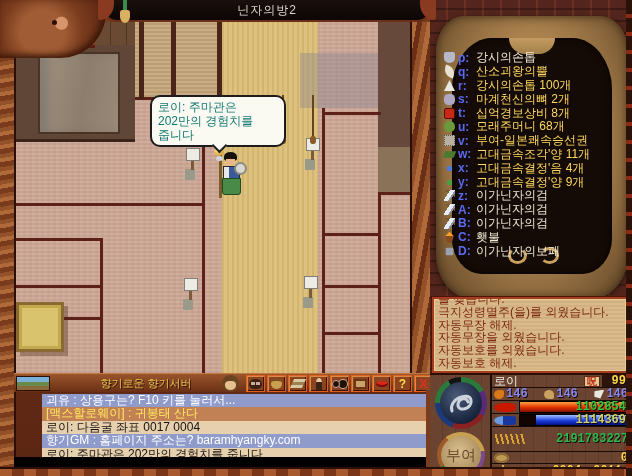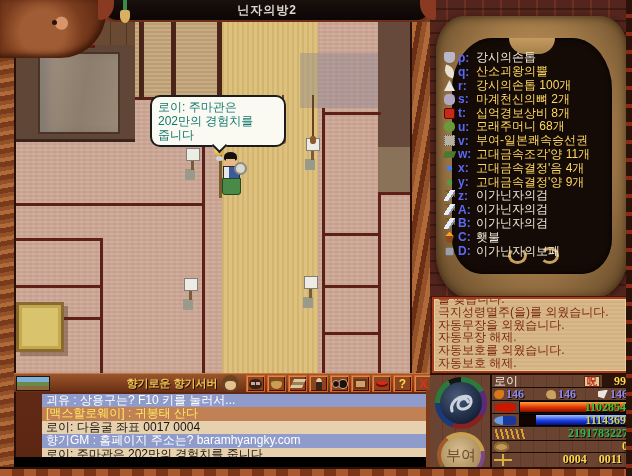--- a/index.html
+++ b/index.html
@@ -22,21 +22,21 @@
     background:radial-gradient(circle at 58% 40%,#d8946a 0 6px,transparent 7px),
       radial-gradient(circle at 40% 55%,#a05c34 0 22px,#7a3c1e 40px,#56230f 100%);
     box-shadow:inset -3px -3px 6px #3a1708;}
   .corner-dragon::after{content:"";position:absolute;left:52px;top:20px;width:5px;height:5px;border-radius:50%;background:#2a1006;}
   .banner{position:absolute;left:104px;top:0;width:326px;height:22px;z-index:6;
     background:linear-gradient(#1a100c,#0c0604);border:2px solid #6a2f16;border-top:none;
     border-radius:0 0 12px 12px;box-sizing:border-box;text-align:center;}
   .banner::before,.banner::after{content:"";position:absolute;top:0;width:16px;height:20px;background:#8a3a20;}
   .banner::before{left:-8px;border-radius:0 0 100% 20%;}
   .banner::after{right:-8px;border-radius:0 0 20% 100%;}
-  .banner span{color:#ddd8cc;font-size:12px;line-height:18px;letter-spacing:1px;font-weight:bold;}
+  .banner span{color:#ddd8cc;font-size:12px;line-height:18px;letter-spacing:1px;}
   .hang-broom{position:absolute;left:120px;top:0;width:10px;height:24px;z-index:7;}
   .hang-broom::before{content:"";position:absolute;left:3px;top:0;width:4px;height:12px;background:#3a8a4a;}
   .hang-broom::after{content:"";position:absolute;left:0;top:10px;width:10px;height:13px;background:#d8b060;border-radius:20% 20% 50% 50%;}
   
   .map{position:absolute;left:14px;top:22px;width:396px;height:351px;overflow:hidden;
     background:#cda896;
     background-image:repeating-linear-gradient(0deg,rgba(90,40,30,.07) 0 2px,transparent 2px 4px),
       repeating-linear-gradient(90deg,rgba(255,255,255,.06) 0 3px,transparent 3px 6px);}
   .corridor{position:absolute;left:208px;top:0;width:96px;height:351px;background:#ddc17c;
     background-image:repeating-linear-gradient(90deg,rgba(120,90,30,.12) 0 2px,transparent 2px 5px);}
@@ -77,22 +77,22 @@
   .bubble{position:absolute;left:136px;top:73px;width:136px;z-index:3;background:#fbfaf2;
     border:2px solid #1c1c1c;border-radius:10px;padding:3px 6px;box-sizing:border-box;}
   .bubble::after{content:"";position:absolute;left:62px;bottom:-6px;width:9px;height:9px;background:#fbfaf2;
     border-right:2px solid #1c1c1c;border-bottom:2px solid #1c1c1c;transform:rotate(45deg);}
   .bubble div{font-size:12px;line-height:14px;color:#0f766e;white-space:nowrap;}
   
   .toolbar{position:absolute;left:14px;top:373px;width:416px;height:19px;
     background:linear-gradient(#9a562c,#6a2f14);border-top:1px solid #c07a42;box-sizing:border-box;}
   .minimap-btn{position:absolute;left:2px;top:2px;width:34px;height:15px;border:1px solid #2a1006;
     background:linear-gradient(#7ab0d8 0 40%,#6a8a4a 40% 70%,#8a6a3a 70%);}
-  .server-title{position:absolute;left:98px;top:2px;width:120px;text-align:center;
-    font-size:11px;font-weight:bold;color:#e8c050;text-shadow:1px 1px 0 #2a1006;white-space:nowrap;}
+  .server-title{position:absolute;left:72px;top:2px;width:120px;text-align:center;
+    font-size:11px;font-weight:normal;color:#e8c050;text-shadow:1px 1px 0 #2a1006;white-space:nowrap;}
   .face-icon{position:absolute;left:208px;top:1px;width:17px;height:17px;border-radius:50%;background:#6a4420;}
   .face-icon::after{content:"";position:absolute;left:3px;top:6px;width:11px;height:9px;border-radius:40% 40% 50% 50%;background:#e8c090;}
   .tb-buttons{position:absolute;left:232px;top:1px;display:flex;gap:2px;}
   .tb-btn{width:19px;height:17px;background:#8a4420;border:1px solid #e06020;
     box-shadow:inset 1px 1px 0 #d88a48,inset -1px -1px 0 #3a1408;
     display:flex;align-items:center;justify-content:center;padding:0;cursor:pointer;box-sizing:border-box;
     font-family:"Liberation Sans",sans-serif;font-size:12px;font-weight:bold;line-height:1;}
   .ti-monster{width:13px;height:10px;border-radius:50% 50% 40% 40%;
     background:radial-gradient(circle at 30% 45%,#caa89a 0 2px,transparent 2px),radial-gradient(circle at 70% 45%,#caa89a 0 2px,transparent 2px),#3a2014;}
   .ti-money-bag{width:11px;height:10px;background:#c8a050;border-radius:40% 40% 50% 50%;border-top:2px solid #7a5020;box-sizing:border-box;}
@@ -162,21 +162,21 @@
   .emblem-inner{position:absolute;left:5px;top:5px;width:42px;height:42px;border-radius:50%;
     background:radial-gradient(circle at 40% 35%,#4a5a7a,#18243c 70%,#0c1220);}
   .emblem-inner svg{position:absolute;left:1px;top:1px;}
   .buyeo-btn{position:absolute;left:7px;top:57px;width:48px;height:46px;border-radius:50%;cursor:pointer;padding:0;border:none;
     background:conic-gradient(#c8a050 0 80deg,#7a4a8a 80deg 160deg,#3a7a3a 160deg 240deg,#a05a28 240deg 320deg,#c8a050 320deg);}
   .buyeo-inner{position:absolute;left:4px;top:4px;width:40px;height:38px;border-radius:50%;
     background:radial-gradient(circle at 45% 40%,#d8c090,#a88858 80%);
     display:flex;align-items:center;justify-content:center;font-size:15px;color:#6a4828;}
   .rows{position:absolute;left:60px;top:0;width:140px;height:92px;border-left:2px solid #190c05;box-sizing:border-box;}
   .prow{display:flex;align-items:center;border-bottom:1px solid #190c05;padding:0 2px;box-sizing:border-box;position:relative;}
-  .num{font-family:Liberation Serif, serif;font-weight:bold;font-size:12px;text-shadow:1px 1px 0 #120a04;}
+  .num{font-family:Liberation Mono, monospace;font-weight:bold;font-size:12px;text-shadow:1px 1px 0 #120a04;}
   .name-row{height:13px;}
   .char-name{color:#f4f0e6;font-size:12px;flex:1;line-height:12px;}
   .curse-btn{width:16px;height:11px;background:#e0c898;border:1px solid #5a2a10;color:#c03018;
     font-size:10px;line-height:10px;font-weight:bold;padding:0;margin-right:2px;cursor:pointer;}
   .level-box{width:26px;height:12px;background:#2c140a;color:#ffd84a;text-align:right;padding-right:2px;box-sizing:border-box;line-height:12px;}
   .stats-row{height:13px;justify-content:space-between;}
   .stat-cell{display:flex;align-items:center;gap:2px;}
   .stat-cell .num{color:#8888f0;}
   .ic-fist{width:10px;height:9px;background:#d87818;border-radius:50% 20% 50% 50%;}
   .ic-paw{width:10px;height:9px;background:#c8a060;border-radius:50% 50% 20% 50%;}
@@ -184,21 +184,21 @@
   .bar-row{height:13px;}
   .ic-lizard{width:22px;height:9px;flex:none;background:#c81800;border-radius:60% 40% 40% 60%;}
   .ic-spoon{width:22px;height:9px;flex:none;background:linear-gradient(90deg,#6a9ae0 0 9px,transparent 9px),linear-gradient(#1838a0 3px,#1838a0 3px);background-repeat:no-repeat;border-radius:50% 20% 20% 50%;background-color:#2a50c0;}
   .bar{position:relative;flex:1;height:10px;margin-left:3px;background:#120400;border:1px solid #000;}
   .bar-fill{position:absolute;top:0;height:100%;}
   .hp-fill{left:0;width:100%;background:linear-gradient(180deg,#ffa040,#e03000 55%,#801000);}
   .mp-fill{left:15%;width:85%;background:linear-gradient(180deg,#a0c0ff,#2040e0 55%,#001080);}
   .bar-num{position:absolute;right:1px;top:-2px;}
   .hp-num{color:#2cc840;}
   .mp-num{color:#cdd06a;}
-  .exp-row{height:14px;}
+  .exp-row{height:25px;}
   .ic-script{width:32px;height:10px;flex:none;background:repeating-linear-gradient(75deg,transparent 0 3px,#d8a030 3px 5px);}
   .exp-num{flex:1;text-align:right;color:#2cb84c;}
   .money-row{height:12px;}
   .ic-snail{width:15px;height:10px;flex:none;background:#c09858;border-radius:50%;box-shadow:inset 0 0 0 2px #8a6830;}
   .money-num{flex:1;text-align:right;color:#ffd84a;}
   .coords-row{height:13px;border-bottom:none;}
   .ic-compass{position:relative;width:18px;height:12px;flex:none;}
   .ic-compass::before{content:"";position:absolute;left:0;top:5px;width:18px;height:2px;background:#d8b040;}
   .ic-compass::after{content:"";position:absolute;left:8px;top:0;width:2px;height:12px;background:#d8b040;}
   .coords-vals{flex:1;display:flex;justify-content:flex-end;gap:12px;padding-right:6px;}
@@ -398,22 +398,22 @@
     <span class="inv-icon ii-treasure"></span>
     <span class="inv-slot">D:</span>
     <span class="inv-name c-white">이가닌자의보패</span>
   </li>
       </ul>
 
     <div class="msg-log">
       <div class="msg-lines">
           <div class="msg-line">를 찢습니다.</div>
           <div class="msg-line">극지성령멸주(을)를 외웠습니다.</div>
+          <div class="msg-line">자동무장 해제.</div>
           <div class="msg-line">자동무장을 외웠습니다.</div>
-          <div class="msg-line">자동무장 해제.</div>
           <div class="msg-line">자동보호를 외웠습니다.</div>
           <div class="msg-line">자동보호 해제.</div>
         </div>
     </div>
 
     <div class="char-panel">
       <button class="emblem-btn">
         <span class="emblem-inner">
           <svg width="40" height="40" viewBox="0 0 40 40">
               <path d="M11 28 C 7 16, 28 8, 30 17 C 32 26, 16 30, 17 21 C 18 15, 26 14, 27 19" fill="none" stroke="#cdd3dc" stroke-width="3" stroke-linecap="round"></path>

